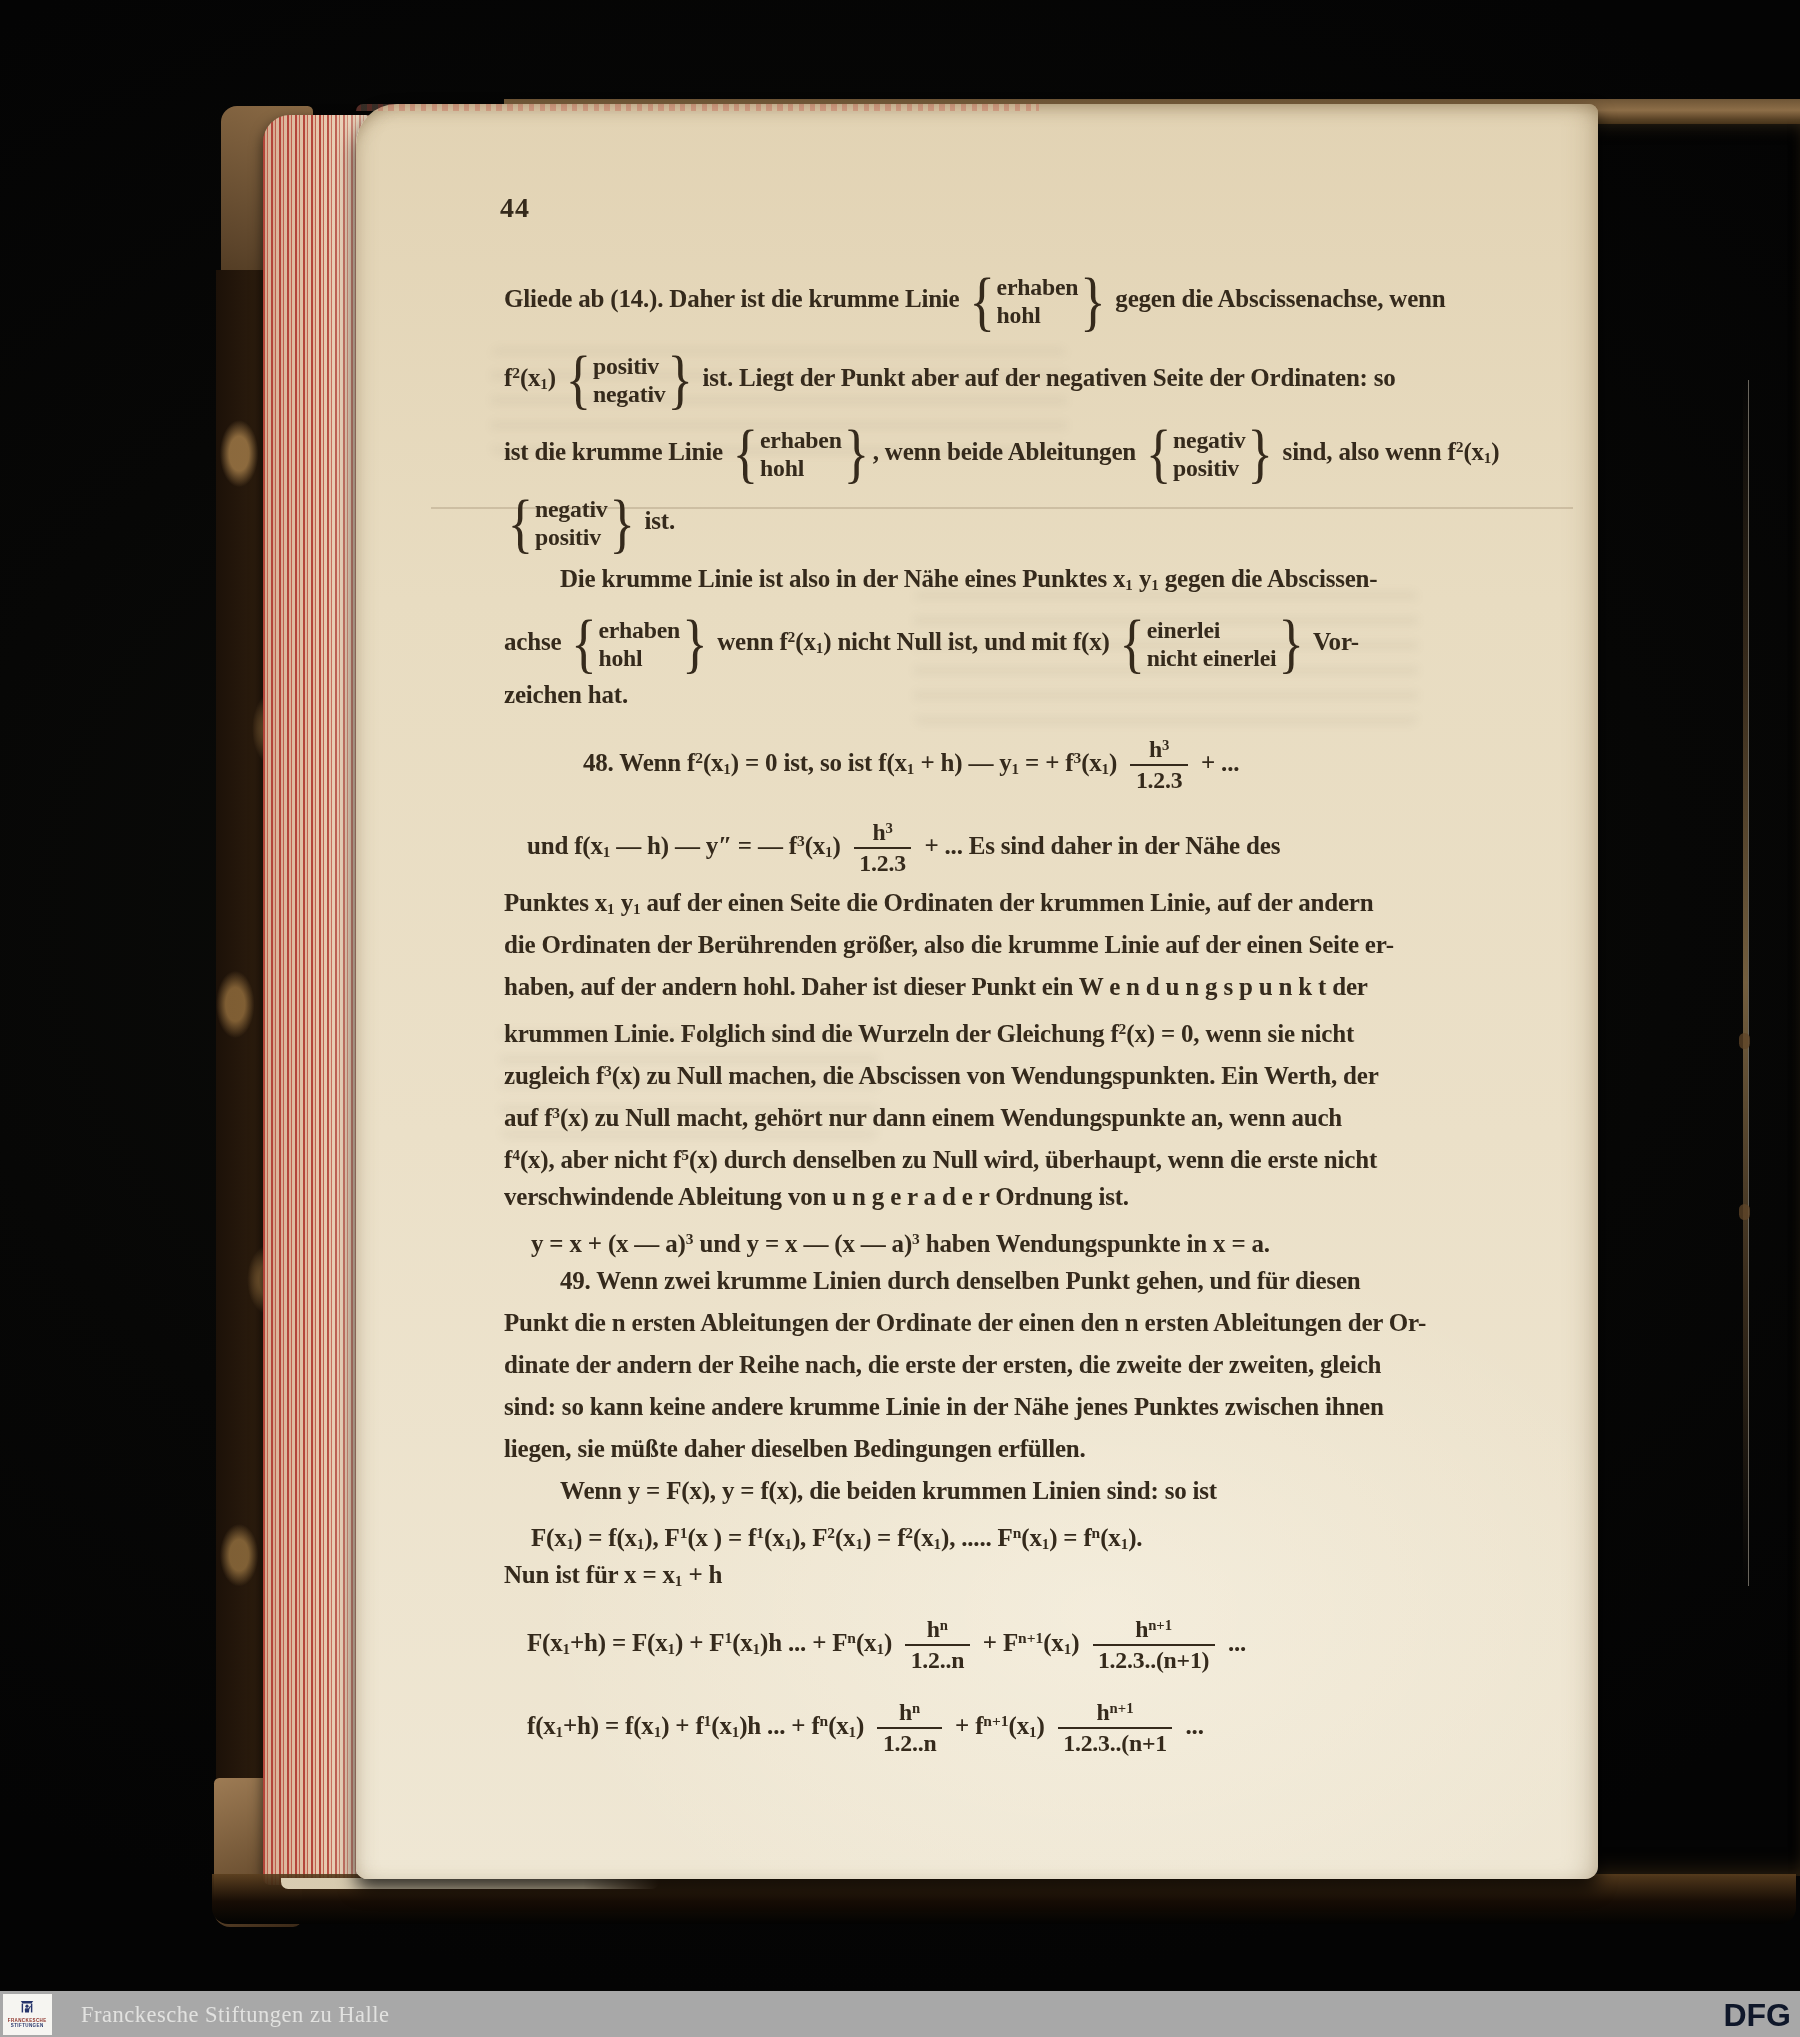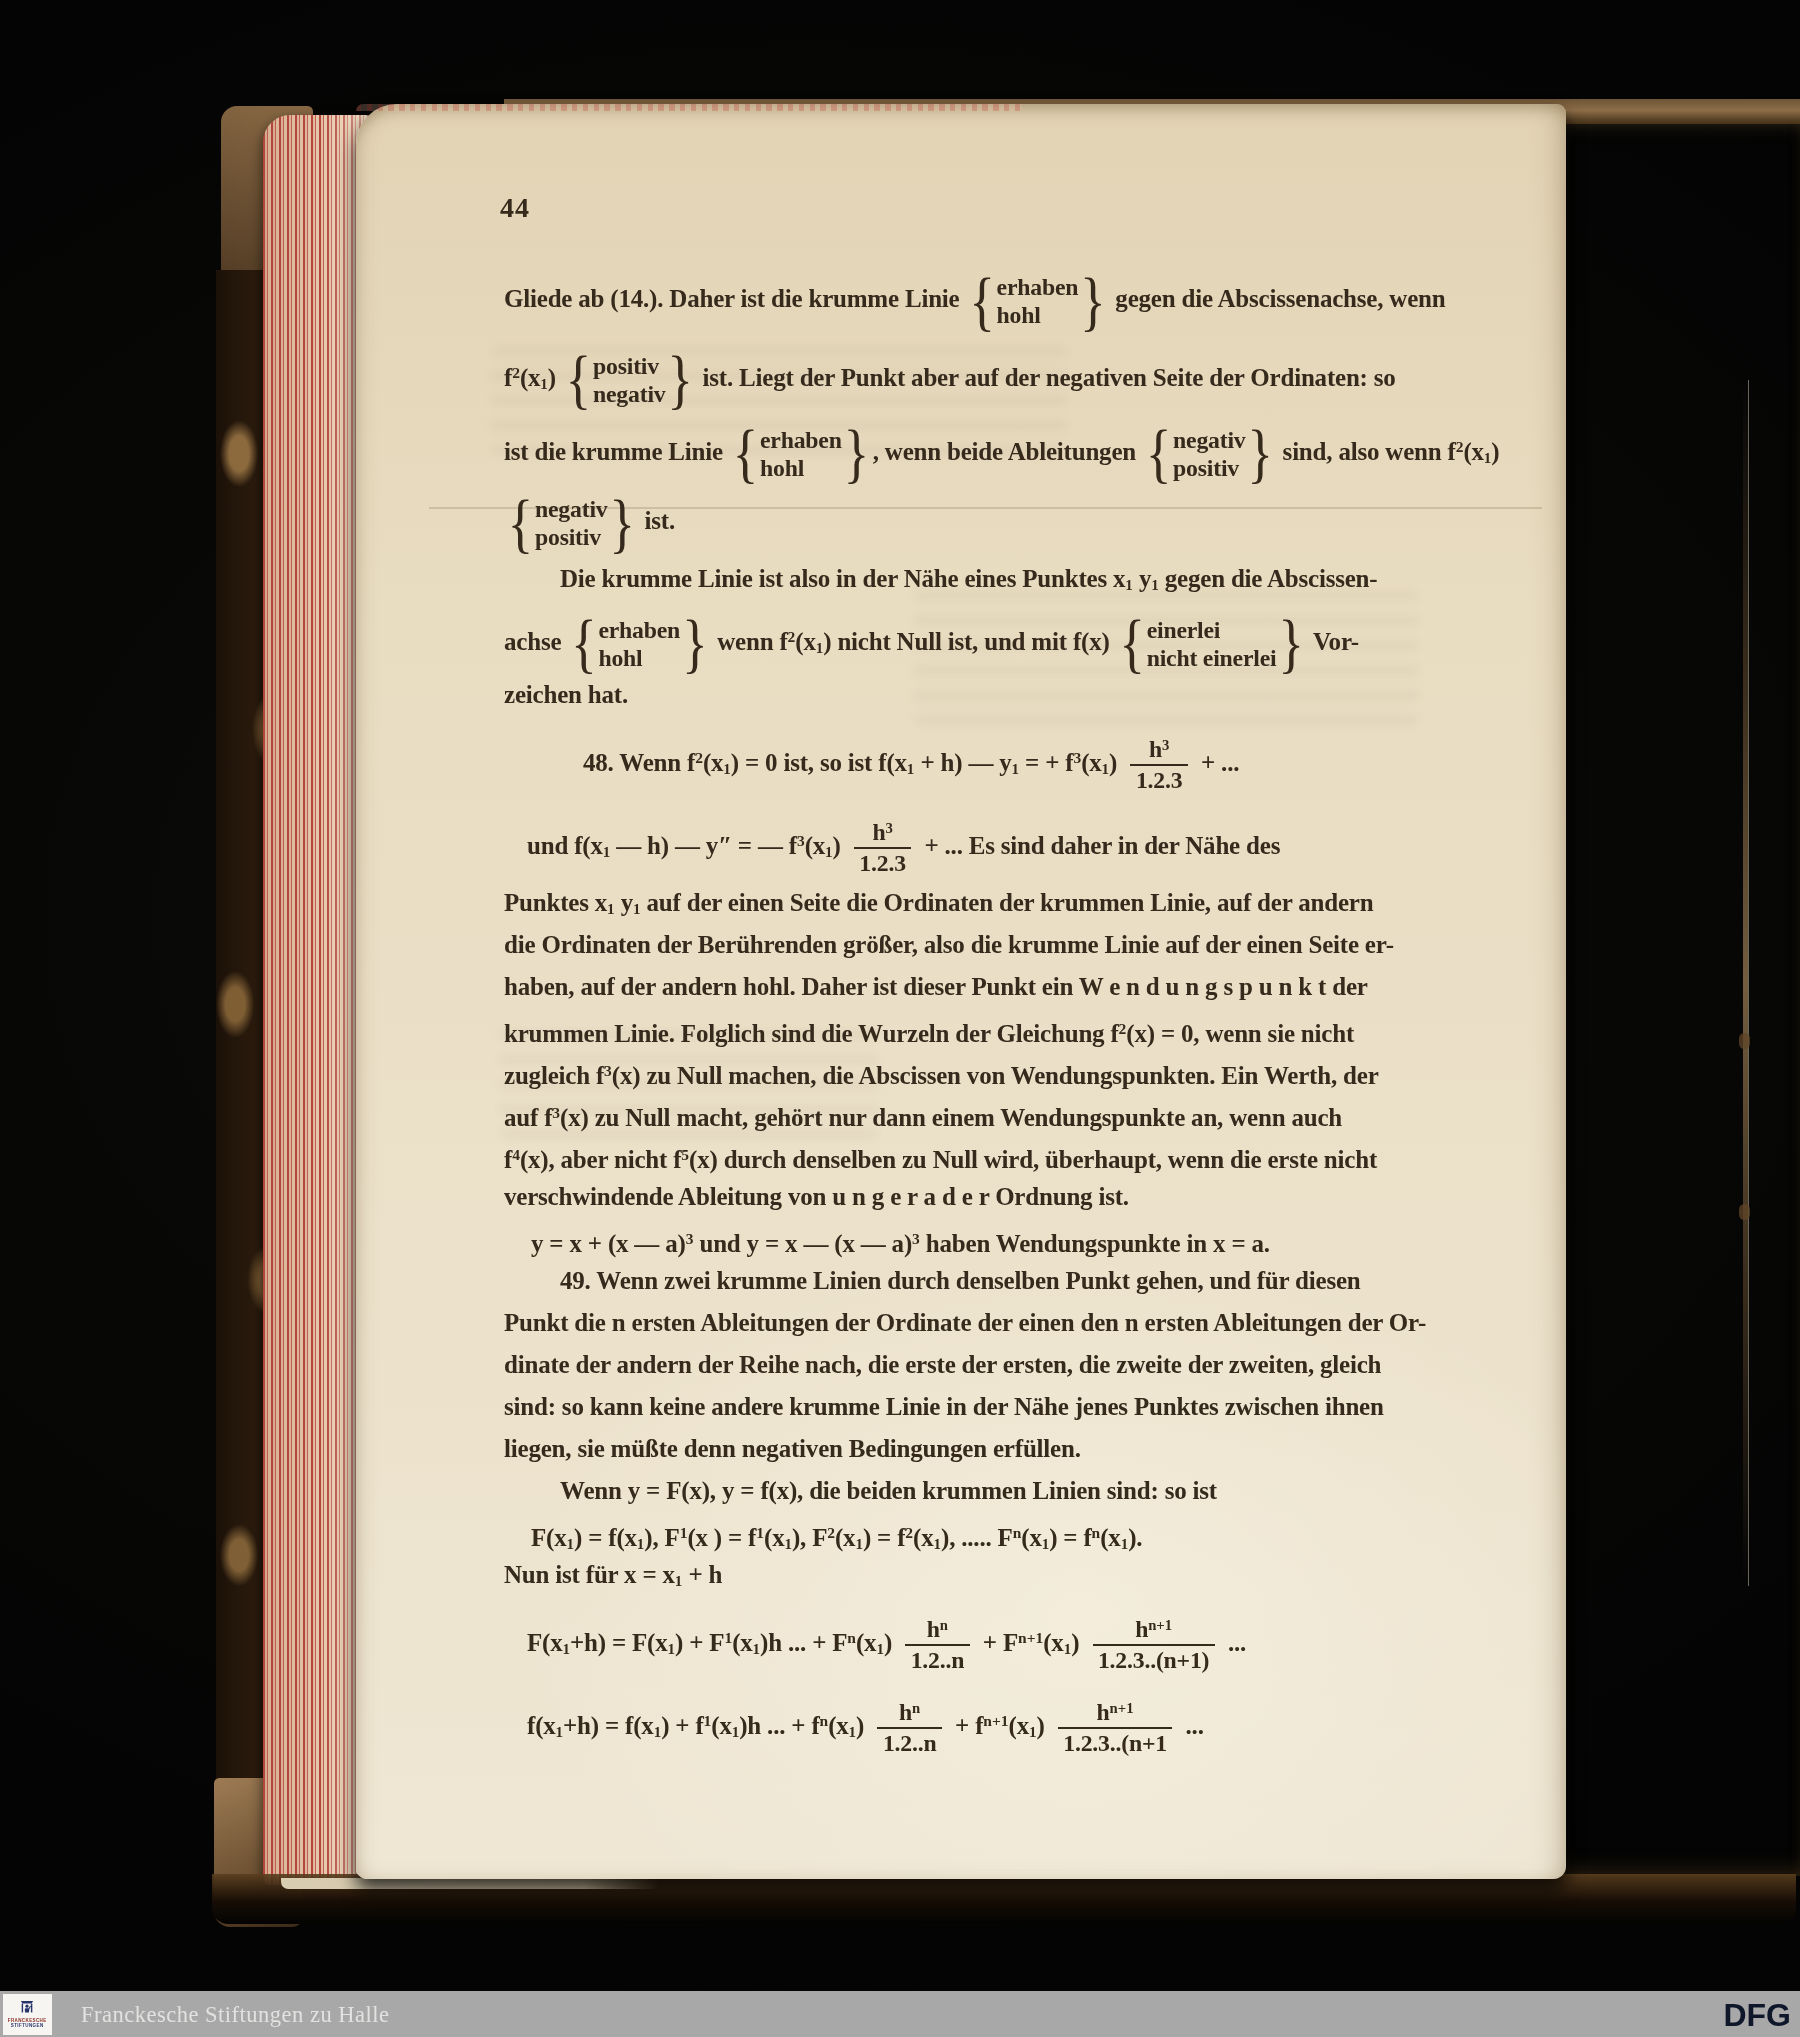--- a/index.html
+++ b/index.html
@@ -51,21 +51,21 @@
              background:linear-gradient(90deg,#d9cdb2,#cfc0a2 80%,rgba(0,0,0,0));border-radius:0 0 7.2px 7.2px;}
   
   .page{position:absolute;left:356px;top:104px;width:1210px;height:1775px;
         border-radius:41px 9px 12.6px 10.8px;
         background:
           radial-gradient(ellipse 810px 540px at 60% 85%, rgba(255,252,242,.35) 0%, rgba(0,0,0,0) 70%),
           linear-gradient(180deg,#e2d3b4 0%,#e8dcc1 28%,#ebe0c8 58%,#efe7d4 100%);
         box-shadow:inset 0 14.4px 18px -12.6px rgba(120,95,60,.55),
                    inset -18px 0 31px -18px rgba(120,95,60,.5),
                    inset 12.6px 0 23.4px -16px rgba(120,95,60,.45),
-                   0 10.8px 18px rgba(0,0,0,.75);}
+                   0 10.8px 18px rgba(0,0,0,.75);padding-left:32px;}
   .page-top-edge{position:absolute;top:0;left:0;width:55%;height:7.2px;border-radius:41px 0 0 0;
         background:repeating-linear-gradient(90deg, rgba(200,100,85,.5) 0 5.4px, rgba(230,190,160,.28) 5.4px 10.8px);
         opacity:.8;}
   .crease{position:absolute;left:6%;top:403px;width:92%;height:1.8px;background:rgba(140,118,88,.28);}
   .ghost{position:absolute;background:repeating-linear-gradient(0deg, rgba(120,108,86,.14) 0 9px, rgba(0,0,0,0) 9px 25px);
          filter:blur(4.5px);opacity:.5;border-radius:9px;}
   .g1{left:135px;top:243px;width:576px;height:108px;}
   .g2{left:558px;top:486px;width:504px;height:135px;}
   .g3{left:144px;top:918px;width:378px;height:117px;}
   
@@ -200,21 +200,21 @@
         <div class="line plain"><span>krummen Linie.  Folglich sind die Wurzeln der Gleichung f<sup>2</sup>(x) = 0, wenn sie nicht</span></div>
         <div class="line plain"><span>zugleich f<sup>3</sup>(x) zu Null machen, die Abscissen von Wendungspunkten.  Ein Werth, der</span></div>
         <div class="line plain"><span>auf f<sup>3</sup>(x) zu Null macht, gehört nur dann einem Wendungspunkte an, wenn auch</span></div>
         <div class="line plain"><span>f<sup>4</sup>(x), aber nicht f<sup>5</sup>(x) durch denselben zu Null wird, überhaupt, wenn die erste nicht</span></div>
         <div class="line plain"><span>verschwindende Ableitung von u n g e r a d e r Ordnung ist.</span></div>
         <div class="line plain ind2"><span>y = x + (x — a)<sup>3</sup> und y = x — (x — a)<sup>3</sup> haben Wendungspunkte in x = a.</span></div>
         <div class="line plain ind"><span>49. Wenn zwei krumme Linien durch denselben Punkt gehen, und für diesen</span></div>
         <div class="line plain"><span>Punkt die n ersten Ableitungen der Ordinate der einen den n ersten Ableitungen der Or-</span></div>
         <div class="line plain"><span>dinate der andern der Reihe nach, die erste der ersten, die zweite der zweiten, gleich</span></div>
         <div class="line plain"><span>sind: so kann keine andere krumme Linie in der Nähe jenes Punktes zwischen ihnen</span></div>
-        <div class="line plain"><span>liegen, sie müßte denn negativen Bedingungen erfüllen.</span></div>
+        <div class="line plain"><span>liegen, sie müßte daher dieselben Bedingungen erfüllen.</span></div>
         <div class="line plain ind"><span>Wenn y = F(x), y = f(x), die beiden krummen Linien sind: so ist</span></div>
         <div class="line plain ind2"><span>F(x<sub>1</sub>) = f(x<sub>1</sub>), F<sup>1</sup>(x ) = f<sup>1</sup>(x<sub>1</sub>), F<sup>2</sup>(x<sub>1</sub>) = f<sup>2</sup>(x<sub>1</sub>), ..... F<sup>n</sup>(x<sub>1</sub>) = f<sup>n</sup>(x<sub>1</sub>).</span></div>
         <div class="line plain"><span>Nun ist für x = x<sub>1</sub> + h</span></div>
         <div class="line fracl"><span>F(x<sub>1</sub>+h) = F(x<sub>1</sub>) + F<sup>1</sup>(x<sub>1</sub>)h ... + F<sup>n</sup>(x<sub>1</sub>) </span><span class="frac">
             <span class="num">h<sup>n</sup></span>
             <span class="den">1.2..n</span>
           </span><span> + F<sup>n+1</sup>(x<sub>1</sub>) </span><span class="frac">
             <span class="num">h<sup>n+1</sup></span>
             <span class="den">1.2.3..(n+1)</span>
           </span><span> ...</span></div>

